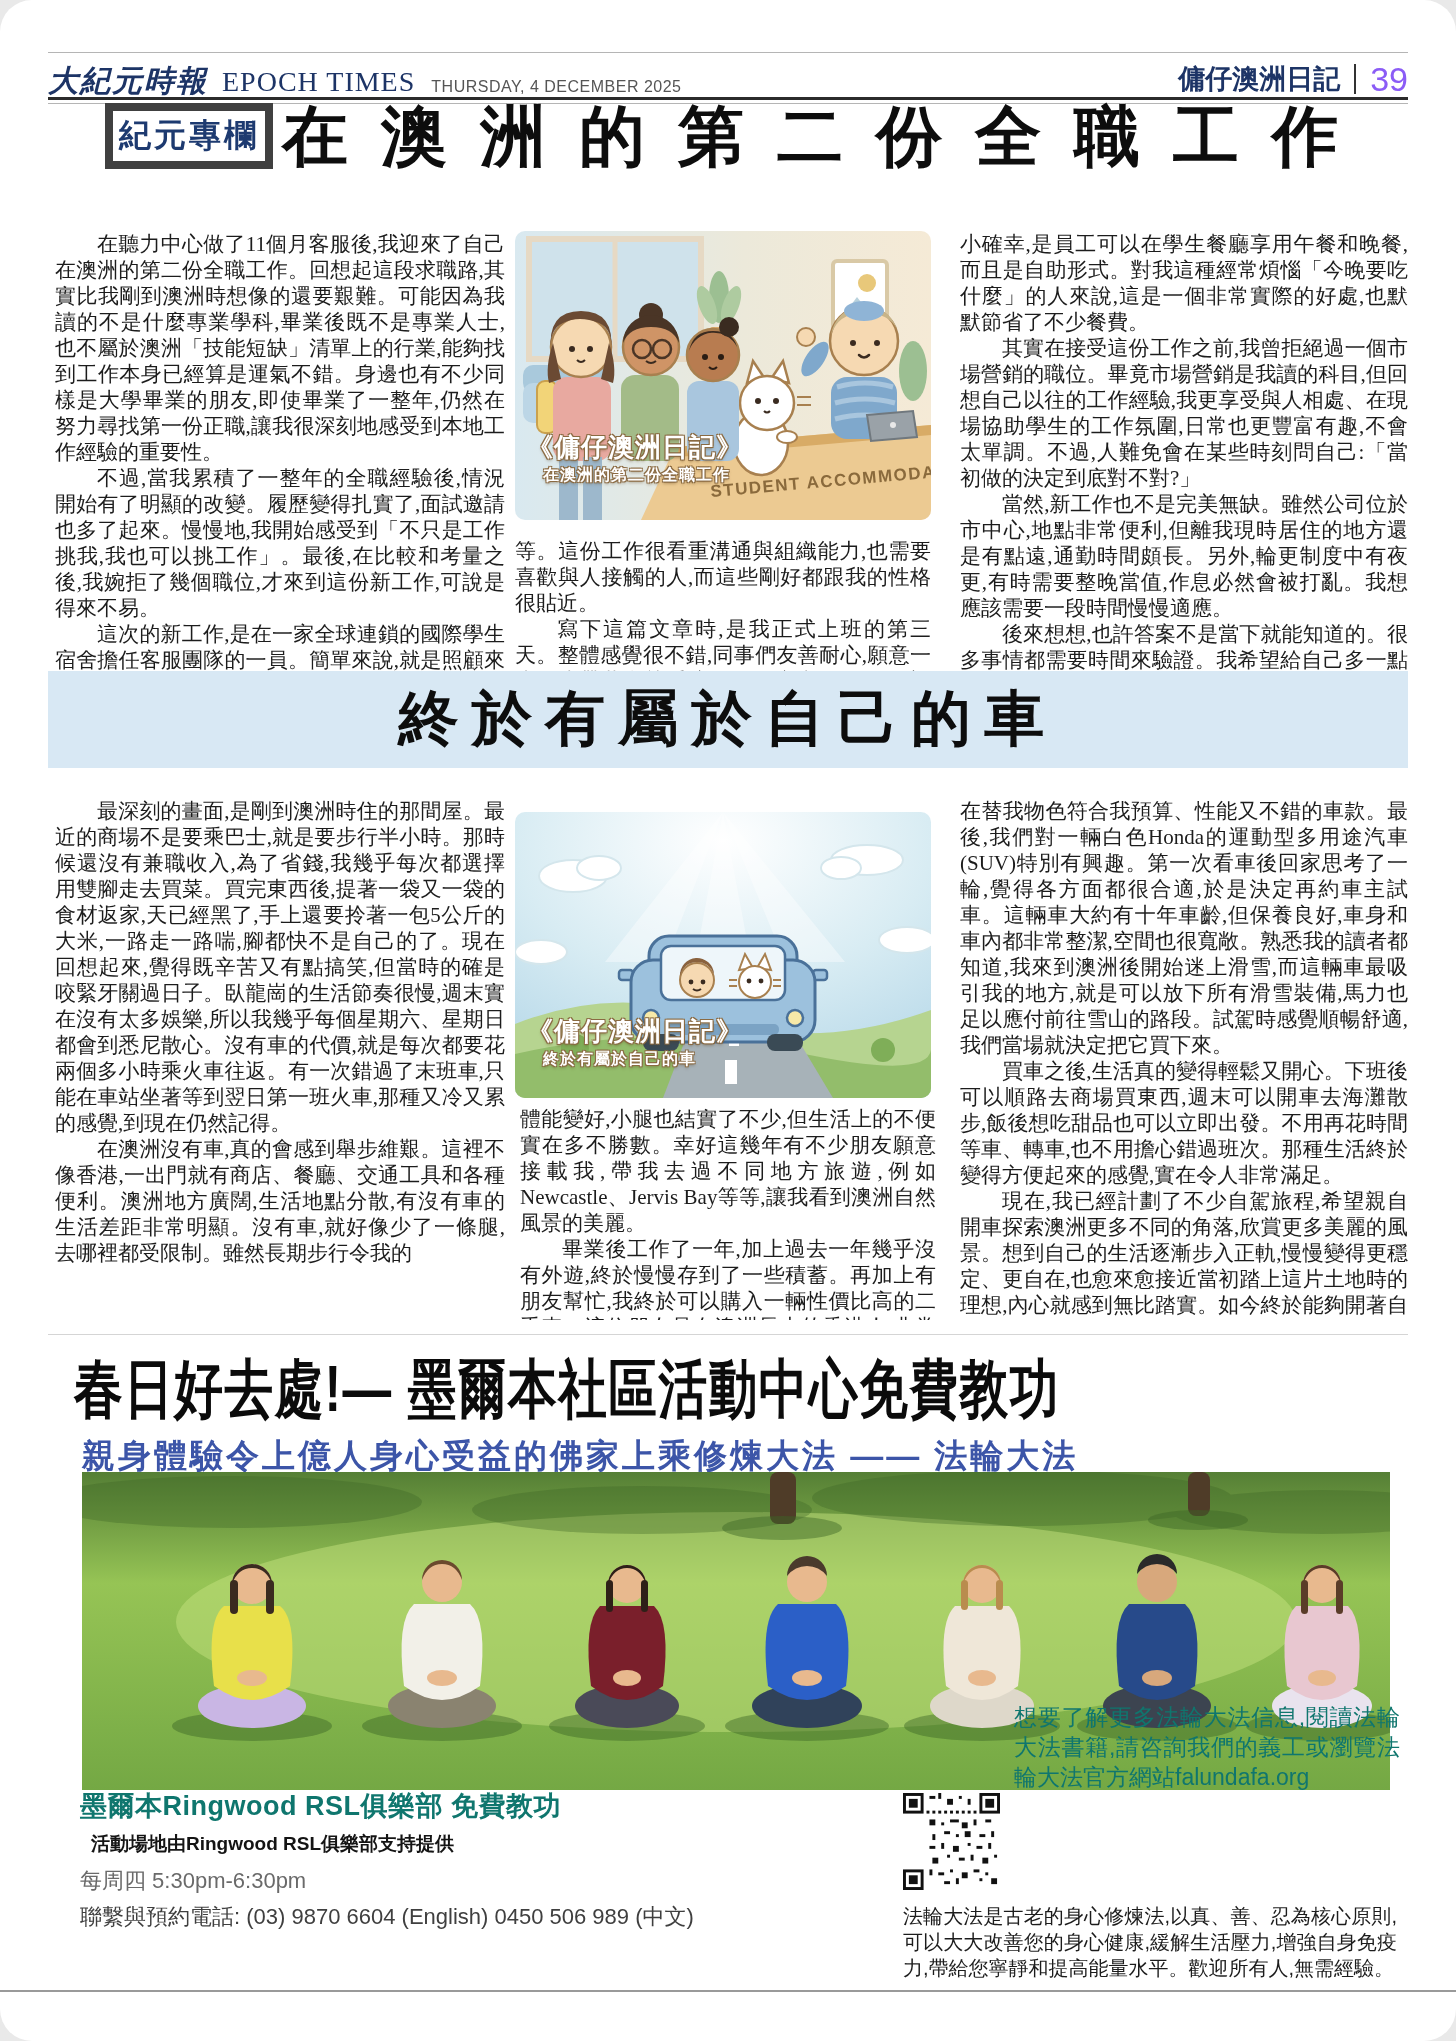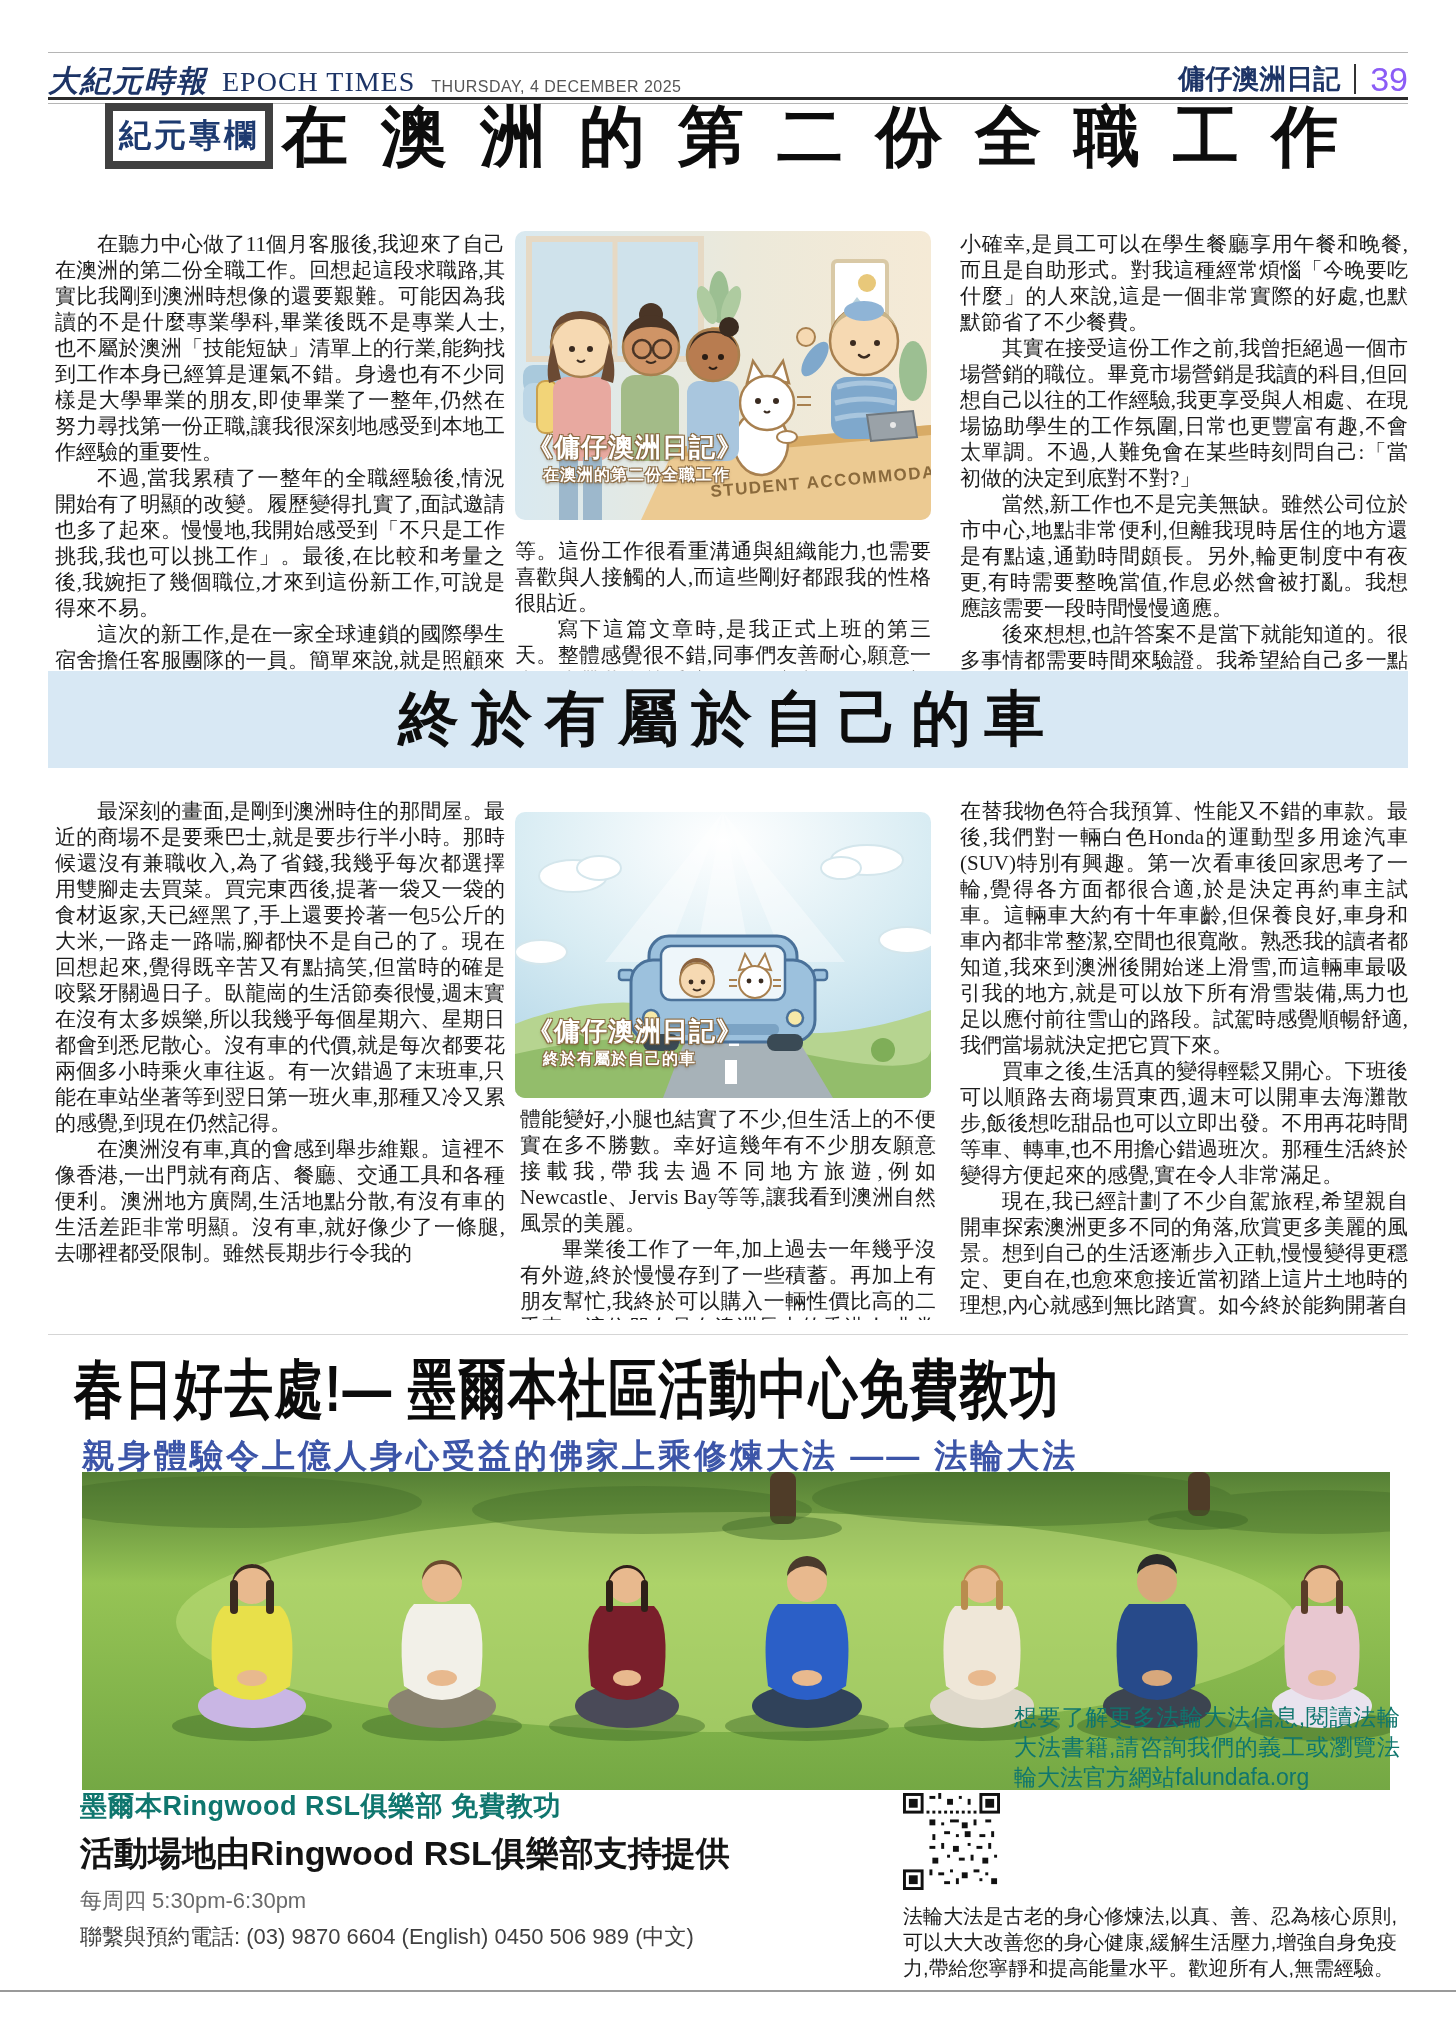--- a/index.html
+++ b/index.html
@@ -1,17 +1,17 @@
 <!DOCTYPE html>
 <html><head>
 <meta charset="utf-8">
 <style>
   html,body{margin:0;padding:0;background:#e9e9e9;}
   .page{position:relative;width:1456px;height:2041px;background:#ffffff;margin:0 auto;overflow:hidden;
-        font-family:"Liberation Serif","DejaVu Serif",serif;color:#1d1d1d;}
+        font-family:"Liberation Serif","DejaVu Serif",serif;color:#1d1d1d;border-radius:32px;}
   .rule{position:absolute;background:#b5b5b5;}
   
   .hdr{position:absolute;left:48px;top:58px;width:1360px;height:38px;display:flex;align-items:flex-end;
        font-family:"Liberation Sans","DejaVu Sans",sans-serif;}
   .masthead-cn{font-family:"Liberation Serif","DejaVu Serif",serif;font-weight:bold;font-style:italic;
        font-size:30px;color:#1d3466;letter-spacing:2px;line-height:1;}
   .masthead-en{font-family:"Liberation Serif","DejaVu Serif",serif;font-size:28px;color:#1d3466;
        letter-spacing:1px;margin-left:14px;line-height:1;}
   .hdr-date{font-size:16px;color:#555;margin-left:16px;line-height:1.2;letter-spacing:.5px;}
   .hdr-right{margin-left:auto;display:flex;align-items:center;}
@@ -41,21 +41,21 @@
   .headline2{font-family:"Liberation Sans","DejaVu Sans",sans-serif;font-weight:bold;font-size:60px;
        letter-spacing:0.22em;color:#0d0d0d;white-space:nowrap;}
   
   .ad-headline{position:absolute;left:74px;top:1346px;font-family:"Liberation Sans","DejaVu Sans",sans-serif;
        font-weight:bold;font-size:64px;color:#0b0b0b;white-space:nowrap;transform:scaleX(0.76);transform-origin:left top;letter-spacing:2px;}
   .ad-subtitle{position:absolute;left:82px;top:1434px;font-family:"Liberation Sans","DejaVu Sans",sans-serif;
        font-weight:bold;font-size:33px;color:#3c55a8;letter-spacing:3px;white-space:nowrap;}
   .photo{position:absolute;left:82px;top:1472px;width:1308px;height:318px;overflow:hidden;}
   .venue{position:absolute;left:80px;top:1788px;width:700px;font-family:"Liberation Sans","DejaVu Sans",sans-serif;}
   .venue-title{font-size:27px;font-weight:bold;color:#0f766e;letter-spacing:.5px;}
-  .venue-note{font-size:34px;font-weight:bold;color:#141414;margin-top:7px;}
+  .venue-note{font-size:19px;font-weight:bold;color:#141414;margin-top:7px;margin-left:11px;}
   .venue-sched{font-size:22px;color:#6a6a6a;margin-top:9px;}
   .venue-loc{font-size:22px;color:#3f3f3f;margin-top:32px;}
   .venue-phone{font-size:22px;color:#3f3f3f;margin-top:6px;}
   .qr{position:absolute;left:903px;top:1793px;width:97px;height:97px;}
   .qr-text{position:absolute;left:1014px;top:1702px;width:386px;font-family:"Liberation Sans","DejaVu Sans",sans-serif;
        font-size:23px;line-height:30px;color:#0f766e;text-align:justify;}
   .dafa-desc{position:absolute;left:903px;top:1903px;width:494px;font-family:"Liberation Sans","DejaVu Sans",sans-serif;
        font-size:20px;line-height:26px;color:#1c1c1c;text-align:justify;}
 </style>
 </head>

